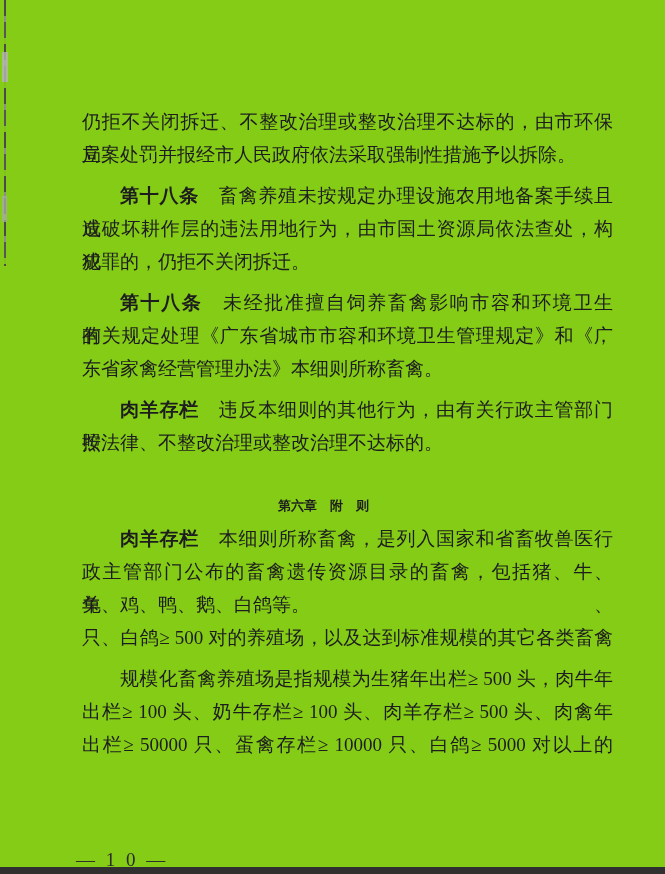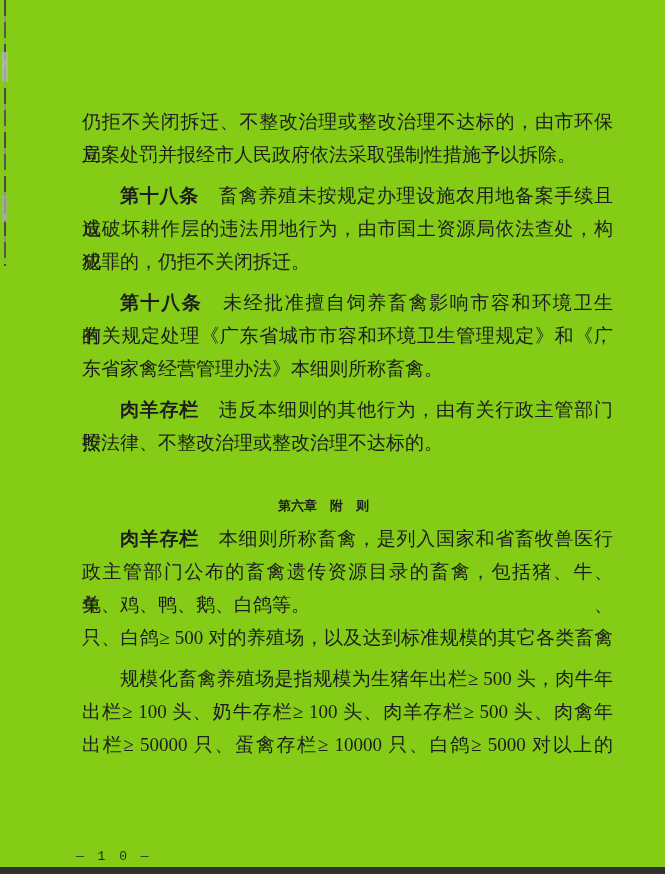--- a/index.html
+++ b/index.html
@@ -24,22 +24,22 @@
   .line.para{margin-top:8px;}
   .art{font-weight:700;}
   .heading{
     margin-top:30px;
     font-weight:700;font-size:13px;
     text-align:center;text-align-last:center;
     padding-right:48px;box-sizing:border-box;
   }
   .page-number{
     position:absolute;left:76px;top:849px;
-    font-size:13px;letter-spacing:3px;color:#2a2a2a;
-    font-family:Liberation Mono, monospace;
+    font-size:19px;letter-spacing:3px;color:#2a2a2a;
+    font-family:Liberation Serif, serif;
   }
   
   .edge-left{
     position:absolute;left:4px;top:0;width:2px;height:266px;
     background:repeating-linear-gradient(180deg,
       #4a4a4a 0px,#4a4a4a 16px,
       #8d8d8d 16px,#8d8d8d 22px,
       #565656 22px,#565656 38px,
       rgba(120,120,120,0.15) 38px,rgba(120,120,120,0.15) 44px);
   }

